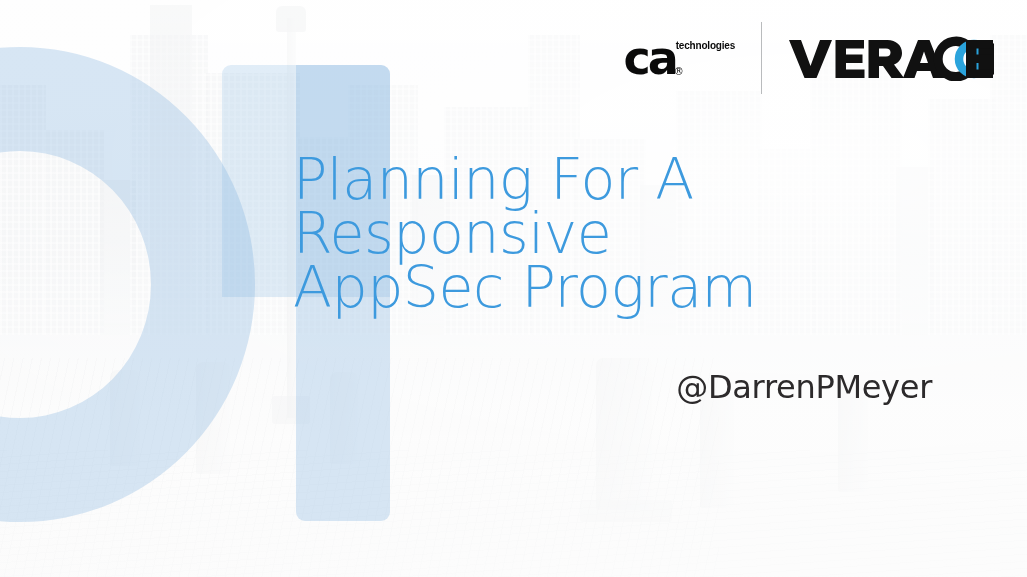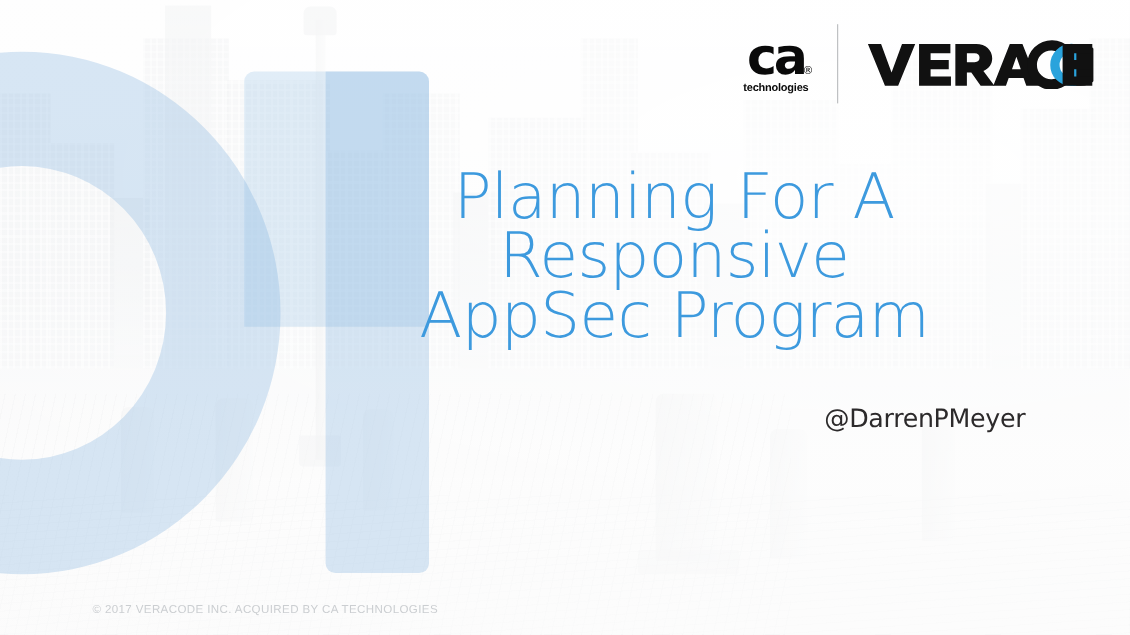--- a/index.html
+++ b/index.html
@@ -159,22 +159,21 @@
     position: absolute;
     right: 33px;
     top: 22px;
     display: flex;
     align-items: center;
     gap: 0;
   }
 
   .ca-logo {
     display: flex;
-    flex-direction: column;
-    align-items: center;
+    flex-direction: row;
     padding-right: 26px;
   }
   .ca-logo .ca-mark {
     font-family: "DejaVu Sans", sans-serif;
     font-weight: 700;
     font-size: 46px;
     line-height: 0.92;
     letter-spacing: -3px;
     color: #0a0a0a;
     position: relative;
@@ -207,39 +206,39 @@
     align-items: center;
     height: 72px;
   }
 
   
   .headline {
     position: absolute;
     right: 94px;
     top: 152px;
     width: 640px;
-    text-align: center;
+    text-align: left;
   }
   .headline .title {
     margin: 0;
     font-family: "DejaVu Sans", sans-serif;
     font-weight: 300;
     font-size: 57px;
     line-height: 0.95;
     letter-spacing: -0.5px;
     color: #3d9ade;
     white-space: pre-line;
   }
   .handle {
     position: absolute;
     right: 95px;
     top: 368px;
     font-family: "DejaVu Sans", sans-serif;
     font-weight: 400;
-    font-size: 23px;
+    font-size: 32px;
     letter-spacing: -0.3px;
     color: #2c2a2b;
   }
 
   
   .footer {
     position: absolute;
     left: 84px;
     bottom: 17px;
     font-family: "Liberation Sans", sans-serif;
@@ -345,15 +344,14 @@
   </div>
 
   <div class="headline">
     <h1 class="title">Planning For A
 Responsive
 AppSec Program</h1>
   </div>
 
   <div class="handle">@DarrenPMeyer</div>
 
-  <div class="footer">© 2017 VERACODE INC. ACQUIRED BY CA TECHNOLOGIES</div>
 
 </div>
 
 </body></html>

